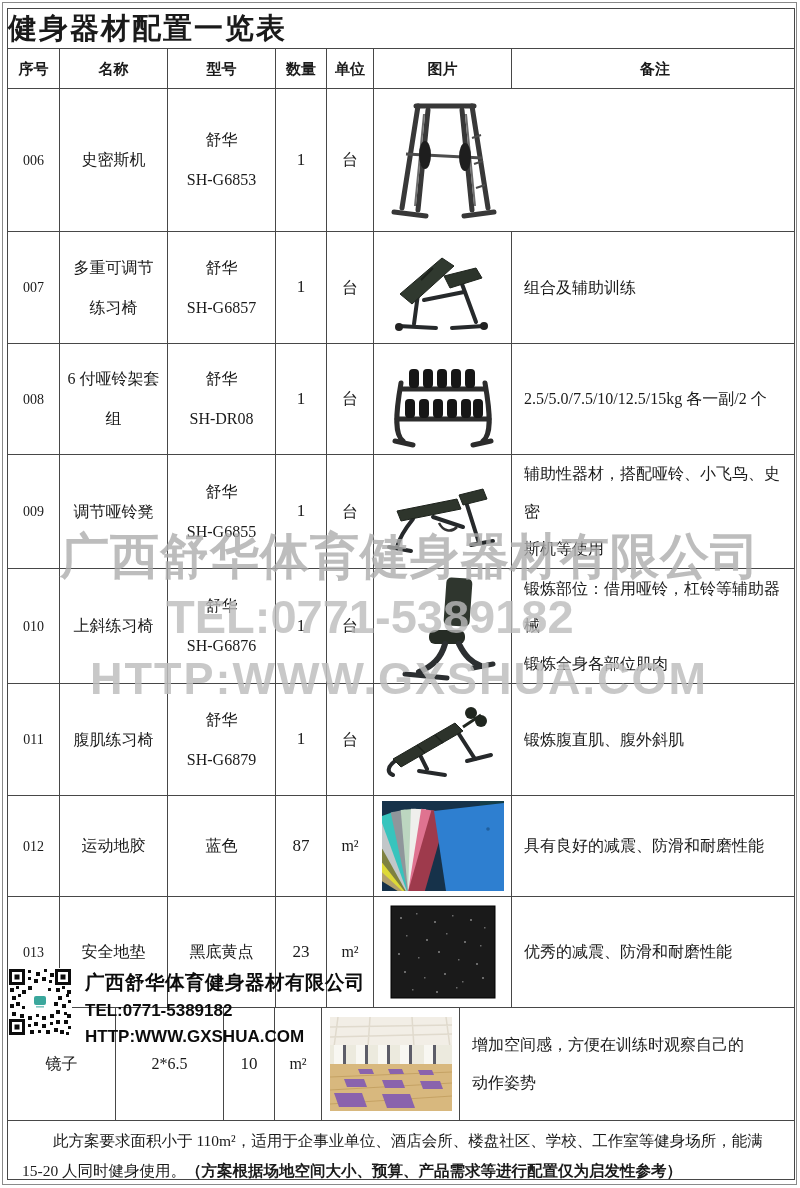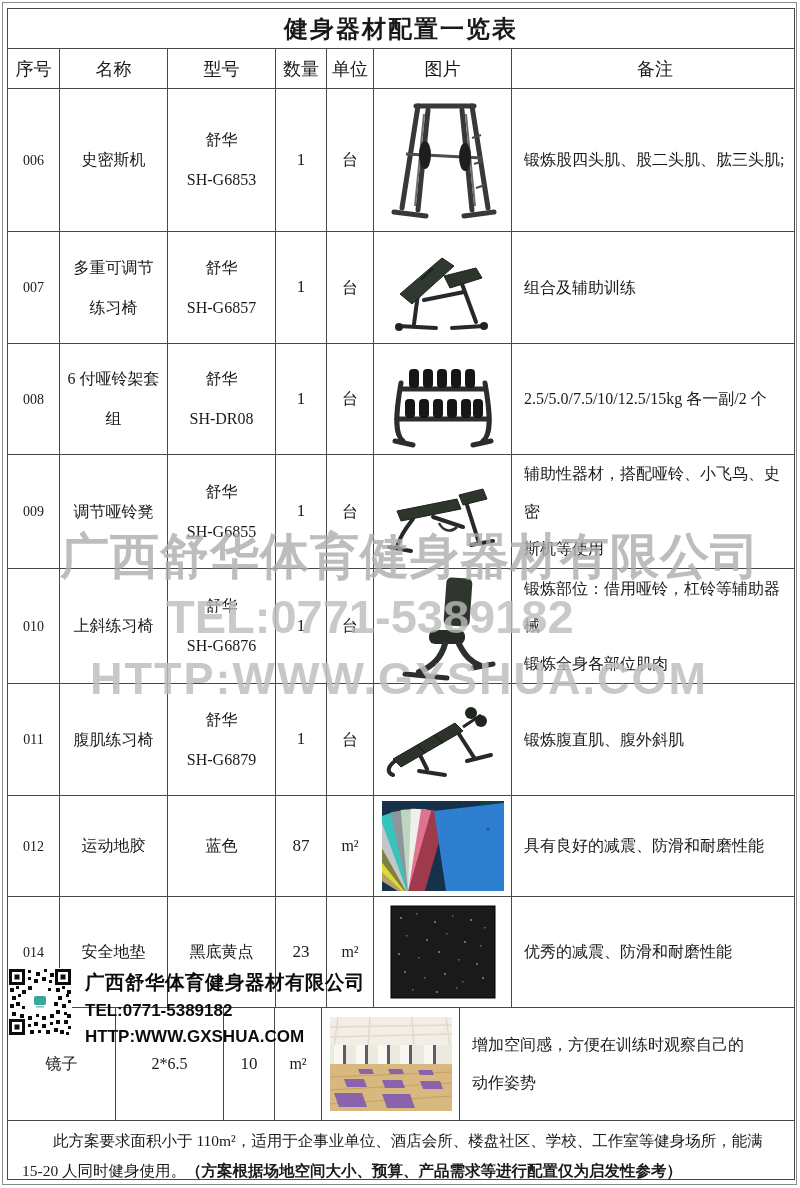--- a/index.html
+++ b/index.html
@@ -12,23 +12,23 @@
   .td{display:flex;align-items:center;justify-content:center;text-align:center;
       font-size:16px;line-height:2.5;white-space:pre-line;border-right:1px solid #474747;box-sizing:border-box;}
   .td:last-child{border-right:none;}
   .c-no{width:52px;font-size:14px;}
   .c-name{width:108px;}
   .c-model{width:108px;}
   .c-qty{width:51px;font-size:17px;}
   .c-unit{width:47px;}
   .c-img{width:138px;}
   .c-remark{flex:1;justify-content:flex-start;text-align:left;padding:0 8px 0 12px;line-height:2.35;}
-  .title-row{height:40px;display:flex;align-items:center;justify-content:center;
-      font-family:Liberation Sans, sans-serif;font-weight:bold;font-size:24px;letter-spacing:2px;}
-  .header-row .td{font-family:"Liberation Sans", sans-serif;font-weight:normal;font-size:18px;line-height:1;}
+  .title-row{height:40px;display:flex;align-items:center;
+      font-family:Liberation Sans, sans-serif;font-weight:bold;font-size:29px;letter-spacing:2px;}
+  .header-row .td{font-family:"Liberation Sans", sans-serif;font-weight:bold;font-size:15px;line-height:1;}
   .header-row{height:40px;}
   .footer-row{display:block;height:58px;padding:5px 14px 0 14px;font-size:15.5px;line-height:1.95;box-sizing:border-box;}
   .footer-line1{text-indent:2em;}
   .footer-bold{font-family:Liberation Mono, monospace;font-weight:bold;}
   .wm{position:absolute;font-family:"Liberation Sans", sans-serif;font-weight:bold;white-space:nowrap;
       pointer-events:none;z-index:5;}
   .wm1{left:60px;top:524px;font-size:49px;color:rgba(172,172,172,.8);letter-spacing:1px;}
   .wm2{left:166px;top:589px;font-size:47px;color:rgba(188,188,188,.8);}
   .wm3{left:90px;top:653px;font-size:45px;color:rgba(190,190,190,.85);letter-spacing:2px;}
   .contact{position:absolute;left:8px;top:968px;z-index:6;display:flex;}
@@ -85,21 +85,20 @@
           <path d="M18,58 L94,62" stroke="#4d4d4d" stroke-width="3" fill="none"></path>
           <ellipse cx="37" cy="59" rx="6" ry="14" fill="#1e1e1e"></ellipse>
           <ellipse cx="77" cy="61" rx="6" ry="14" fill="#1e1e1e"></ellipse>
           <g stroke="#4a4a4a" stroke-width="2">
               <path d="M84,42 l9,-3"></path>
               <path d="M86,68 l9,-3"></path>
               <path d="M88,92 l9,-3"></path>
             </g>
         </svg>
       </div>
-      <div class="td c-remark">锻炼股四头肌、股二头肌、肱三头肌;</div>
     </div>
 
     <div class="tr" style="height:112px">
       <div class="td c-no">007</div>
       <div class="td c-name">多重可调节
 练习椅</div>
       <div class="td c-model">舒华
 SH-G6857</div>
       <div class="td c-qty">1</div>
       <div class="td c-unit">台</div>
@@ -257,21 +256,21 @@
             <rect x="26" y="8" width="16" height="86" fill="#9e3a4c" transform="rotate(16 34 92)"></rect>
           </g>
           <polygon points="52,10 122,2 122,90 64,90" fill="#2e7fd0"></polygon>
           <circle cx="106" cy="28" r="1.8" fill="#1f5f9e"></circle>
         </svg>
       </div>
       <div class="td c-remark">具有良好的减震、防滑和耐磨性能</div>
     </div>
 
     <div class="tr" style="height:111px">
-      <div class="td c-no">014</div>
+      <div class="td c-no">013</div>
       <div class="td c-name">安全地垫</div>
       <div class="td c-model">黑底黄点</div>
       <div class="td c-qty">23</div>
       <div class="td c-unit">m²</div>
       <div class="td c-img">
         <svg width="106" height="94" viewBox="0 0 106 94">
           <rect x="1" y="1" width="104" height="92" fill="#1a1a1a" stroke="#000"></rect>
           <g fill="#6a6a6a">
             <rect x="10" y="12" width="2" height="2"></rect>
               <rect x="26" y="8" width="1.5" height="1.5"></rect>

